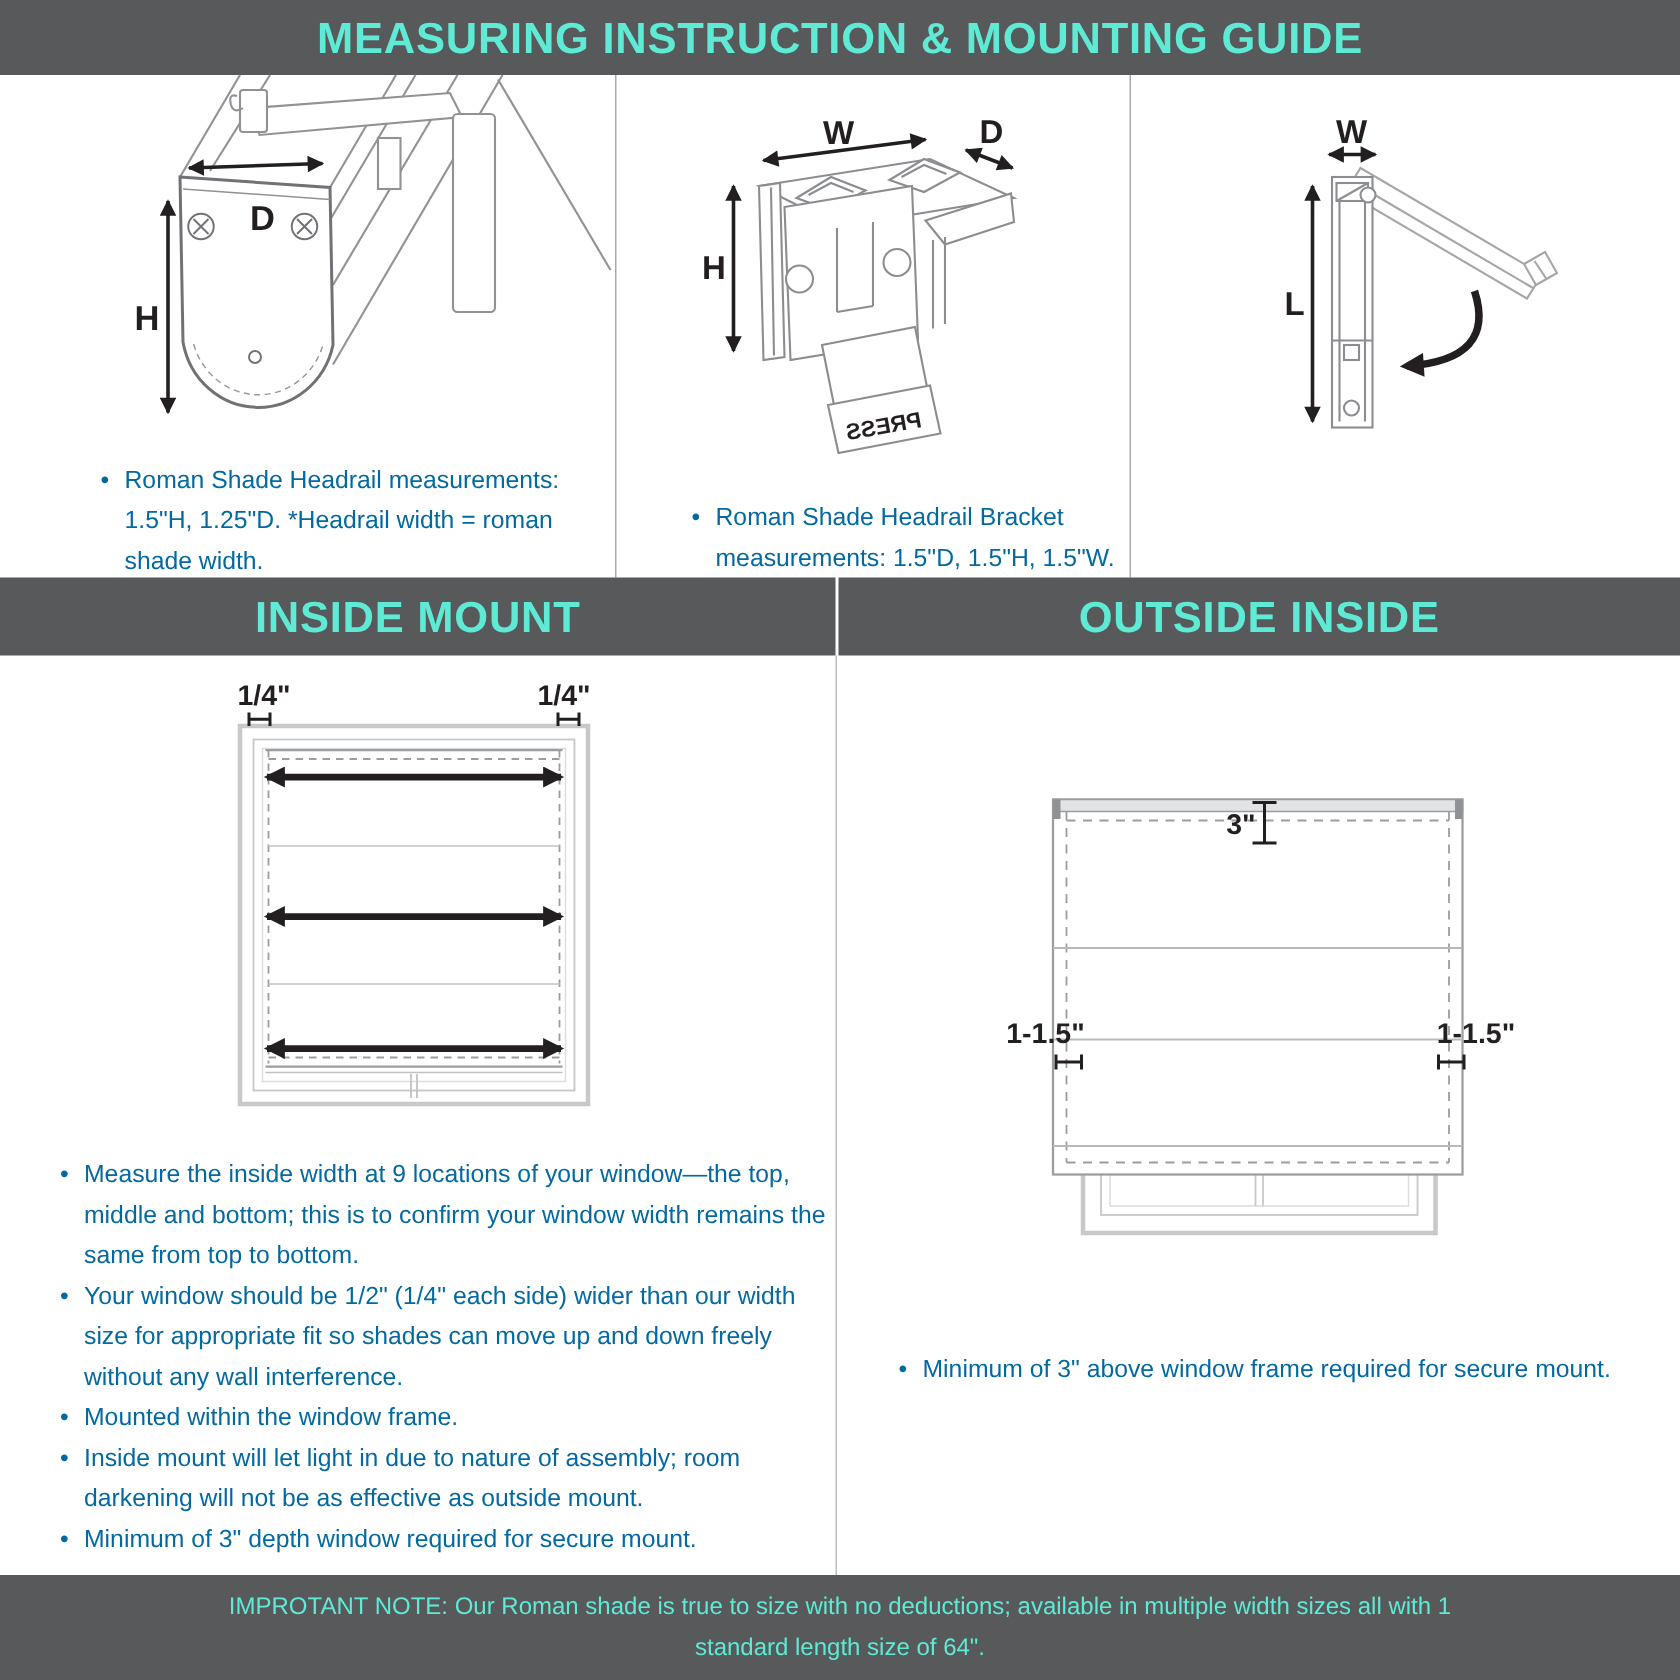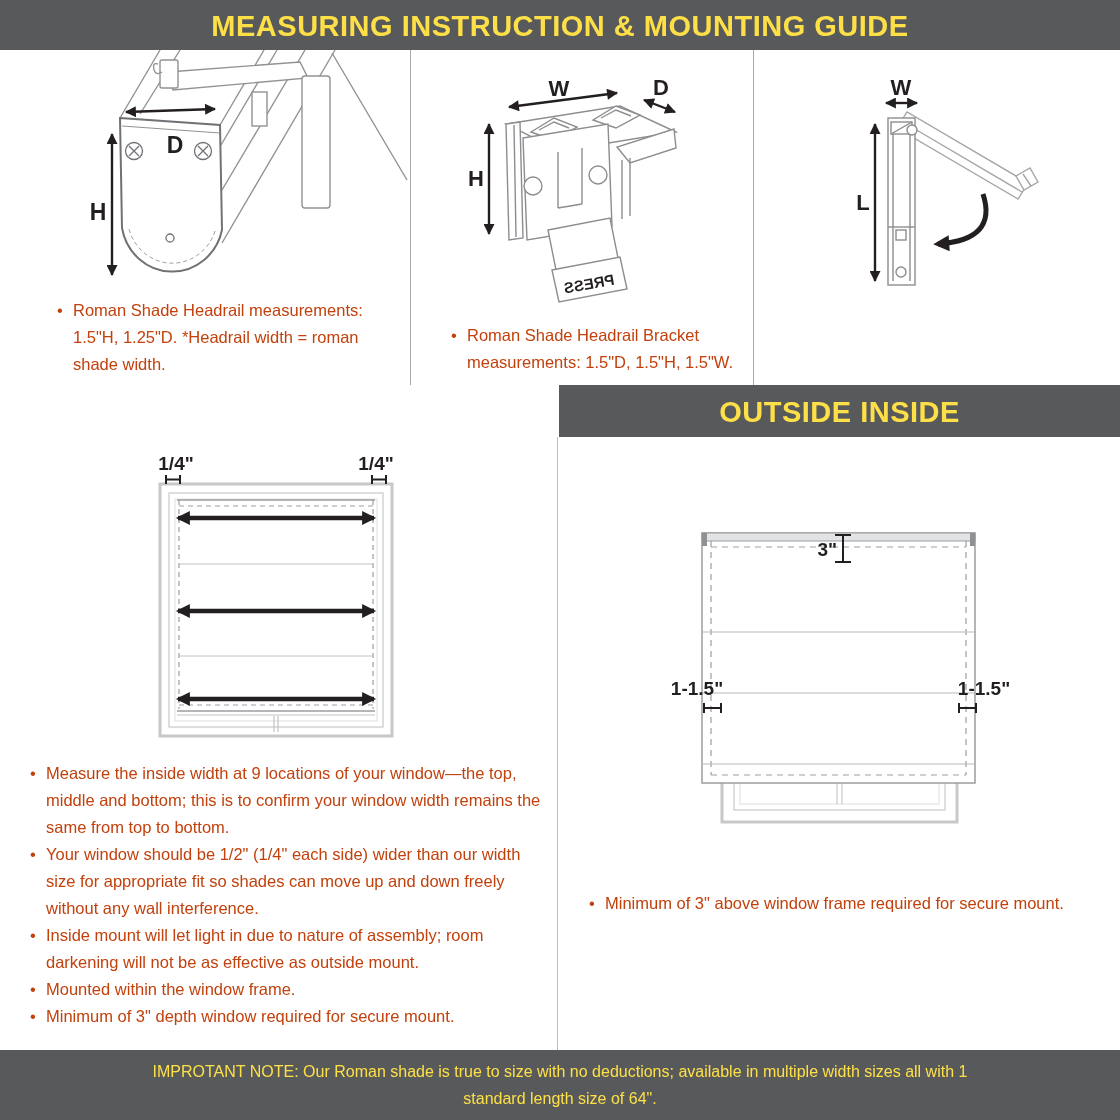--- a/index.html
+++ b/index.html
@@ -1,34 +1,34 @@
 <!DOCTYPE html>
 <html><head>
 <meta charset="utf-8">
 <style>
   html,body{margin:0;padding:0;background:#ffffff;}
   .page{position:relative;width:1120px;height:1120px;background:#fff;overflow:hidden;
         font-family:"Liberation Sans",sans-serif;color:#414042;}
   
-  .bar{position:absolute;background:#58595b;color:#fde047;text-align:center;}
+  .bar{position:absolute;background:#58595b;color:#5eead4;text-align:center;}
   .top-bar{left:0;top:0;width:1120px;height:50px;line-height:52px;
            font-size:29px;font-weight:bold;letter-spacing:.5px;}
   .section-bar{top:385px;height:52px;line-height:54px;font-size:29px;font-weight:bold;letter-spacing:.5px;}
   .inside-bar{left:0;width:557px;}
   .outside-bar{left:559px;width:561px;}
   .footer-bar{left:0;top:1050px;width:1120px;height:70px;font-size:16px;line-height:27px;font-weight:400;}
   .footer-bar .note{display:block;width:880px;margin:0 auto;padding-top:8px;}
   
   .vline{position:absolute;width:1px;background:#a7a9ac;}
   .vline.p1{left:410px;top:50px;height:335px;}
   .vline.p2{left:753px;top:50px;height:335px;}
   .vline.mid{left:557px;top:437px;height:613px;background:#bcbec0;}
   
-  ul.blist{list-style:none;margin:2px;padding:0;position:absolute;
-           font-size:16.5px;line-height:27px;color:#c2410c;}
+  ul.blist{list-style:none;margin:12px;padding:0;position:absolute;
+           font-size:16.5px;line-height:27px;color:#0369a1;}
   ul.blist li{position:relative;padding-left:17px;margin:0;}
   ul.blist li::before{content:"\2022";position:absolute;left:1px;top:0;}
   .cap1{left:54px;top:295px;width:330px;}
   .cap2{left:448px;top:320px;width:300px;}
   .cap3{left:820px;top:322px;width:292px;}
   .inside-bullets{left:27px;top:758px;width:516px;}
   .outside-bullets{left:586px;top:888px;width:516px;}
   
   svg.diagram{position:absolute;overflow:visible;}
   svg.diagram text{font-family:"Liberation Sans",sans-serif;font-weight:bold;fill:#231f20;}
@@ -167,20 +167,23 @@
     </g>
 
     <path d="M163,136 Q178,182 118,186" fill="none" stroke="#231f20" stroke-width="5" marker-end="url(#ar3b)"></path>
 
     <path d="M66,45 L97,45" stroke="#231f20" stroke-width="2.4" fill="none" marker-start="url(#ar3)" marker-end="url(#ar3)"></path>
     <path d="M55,66 L55,223" stroke="#231f20" stroke-width="2.4" fill="none" marker-start="url(#ar3)" marker-end="url(#ar3)"></path>
     <text x="81" y="37" text-anchor="middle" font-size="22">W</text>
     <text x="43" y="152" text-anchor="middle" font-size="22">L</text>
   </svg>
 
+  <div class="bar section-bar inside-bar">
+    <span>INSIDE MOUNT</span>
+  </div>
   <div class="bar section-bar outside-bar">
     <span>OUTSIDE INSIDE</span>
   </div>
 
   <svg class="diagram d-inside" width="330" height="307" viewBox="0 0 330 307">
     <defs>
       <marker id="ar4" viewBox="0 0 10 10" refX="8.5" refY="5" markerWidth="16" markerHeight="14" orient="auto-start-reverse" markerUnits="userSpaceOnUse">
         <path d="M0,0 L10,5 L0,10 Z" fill="#231f20"></path>
       </marker>
     </defs>
@@ -212,22 +215,22 @@
     <text x="46" y="27" text-anchor="middle" font-size="19">1/4"</text>
     <text x="246" y="27" text-anchor="middle" font-size="19">1/4"</text>
     <g stroke="#231f20" stroke-width="2" fill="none">
       <path d="M36,32 L36,41 M50,32 L50,41 M36,36.5 L50,36.5"></path>
       <path d="M242,32 L242,41 M256,32 L256,41 M242,36.5 L256,36.5"></path>
     </g>
   </svg>
   <ul class="blist inside-bullets">
       <li>Measure the inside width at 9 locations of your window—the top, middle and bottom; this is to confirm your window width remains the same from top to bottom.</li>
       <li>Your window should be 1/2" (1/4" each side) wider than our width size for appropriate fit so shades can move up and down freely without any wall interference.</li>
+      <li>Mounted within the window frame.</li>
       <li>Inside mount will let light in due to nature of assembly; room darkening will not be as effective as outside mount.</li>
-      <li>Mounted within the window frame.</li>
       <li>Minimum of 3" depth window required for secure mount.</li>
     </ul>
 
   <svg class="diagram d-outside" width="420" height="350" viewBox="0 0 420 350">
 
     <g>
       <rect x="72" y="38" width="235" height="259" fill="#ffffff" stroke="#c6c8ca" stroke-width="3"></rect>
       <rect x="84" y="50" width="211" height="235" fill="none" stroke="#c6c8ca" stroke-width="1.2"></rect>
       <rect x="90" y="56" width="199" height="223" fill="none" stroke="#dcddde" stroke-width="1"></rect>
       <path d="M187,56 L187,279 M192,56 L192,279" stroke="#c6c8ca" stroke-width="1.2" fill="none"></path>

